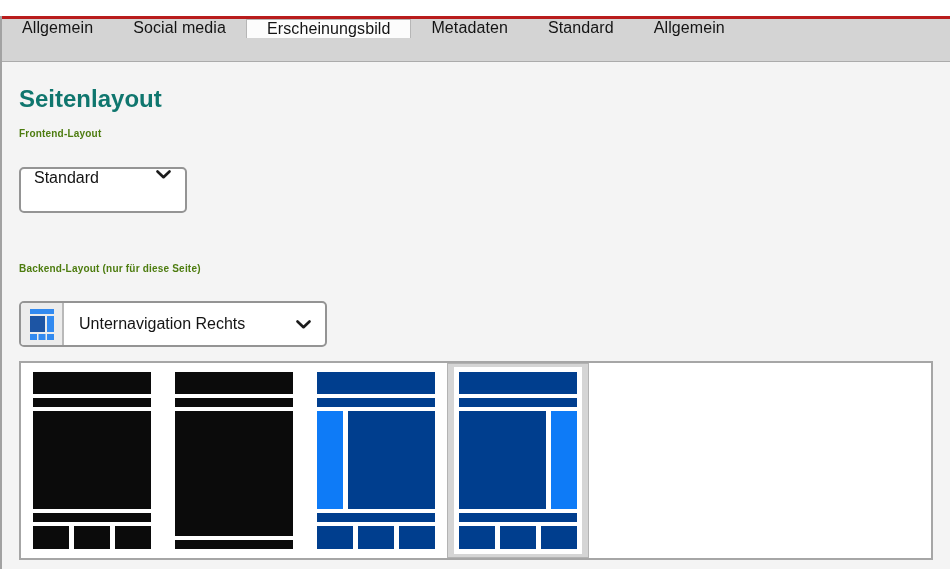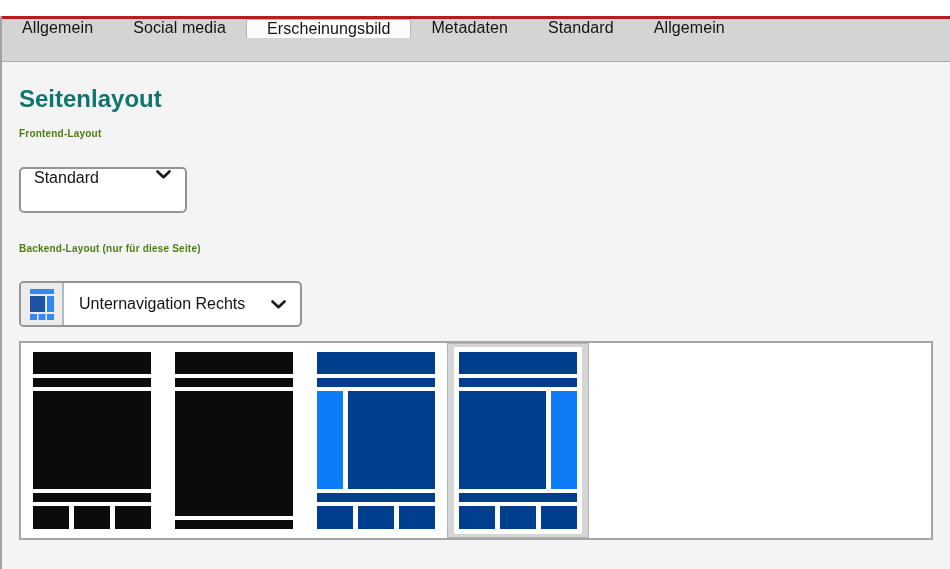--- a/index.html
+++ b/index.html
@@ -24,30 +24,30 @@
     margin-bottom:-1px;position:relative;z-index:2;
   }
   
   .panel{
     background:var(--panel-bg);height:509px;box-sizing:border-box;
     padding:0 0 0 17px;
   }
   .section-title{font-size:24px;font-weight:700;margin:0;padding-top:23px;color:#0f766e;}
   .field-label{font-size:10px;font-weight:700;letter-spacing:.2px;color:#4d7c0f;}
   .fl-1{margin-top:15px;}
-  .fl-2{margin-top:30px;}
+  .fl-2{margin-top:50px;}
   
   .select{
     margin-top:28px;width:168px;height:46px;box-sizing:border-box;
     background:#fff;border:2px solid #949494;border-radius:5px;
     display:flex;align-items:flex-start;justify-content:space-between;
     padding:0 13px 0 13px;font-size:16px;cursor:pointer;
   }
   .input-group{
-    margin-top:27px;width:283px;height:46px;box-sizing:border-box;
+    margin-top:27px;width:308px;height:46px;box-sizing:border-box;
     background:#fff;border:2px solid #949494;border-radius:5px;display:flex;
   }
   .addon{
     width:41px;flex:0 0 41px;background:#ececec;border-right:2px solid #b9b9b9;
     border-radius:3px 0 0 3px;display:flex;align-items:center;justify-content:center;
   }
   .grp-select{
     flex:1;display:flex;align-items:center;justify-content:space-between;
     padding:0 13px 0 15px;font-size:16px;cursor:pointer;
   }

